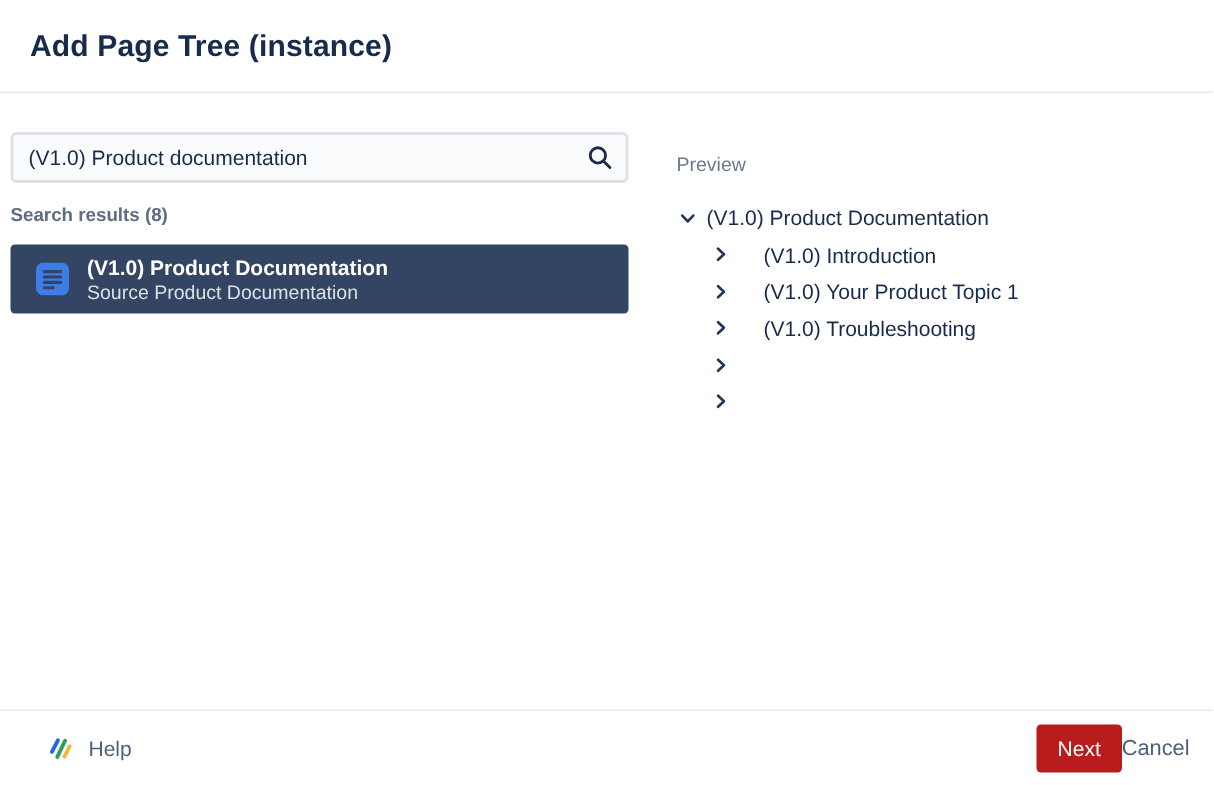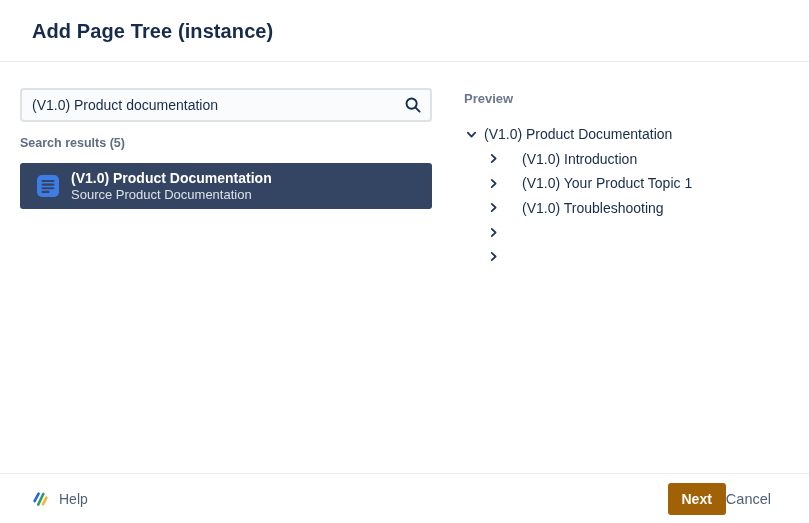--- a/index.html
+++ b/index.html
@@ -10,34 +10,34 @@
   }
   .dialog {
     position: relative;
     width: 809px;
     height: 523px;
     background: #ffffff;
     overflow: hidden;
   }
   
   .dialog-header {
-    padding: 19px 20px 18px 32px;
+    padding: 19px 20px 18px 20px;
     border-bottom: 1px solid #E9EAEC;
   }
   .dialog-title {
     font-size: 20px;
     font-weight: 700;
     color: #172B4D;
     line-height: 24px;
     letter-spacing: 0.1px;
   }
   
   .dialog-body {
     display: flex;
-    padding: 0 20px;
+    padding: 0 7px;
     align-items: flex-start;
   }
   .left-col { width: 412px; flex: none; }
   .right-col { flex: 1; margin-left: 32px; min-width: 0; }
 
   .search-box {
     margin-top: 26px;
     position: relative;
     width: 412px;
   }
@@ -90,23 +90,23 @@
     font-weight: 700;
     line-height: 17px;
   }
   .result-subtitle {
     color: #DCE1E9;
     font-size: 13px;
     line-height: 16px;
   }
   
   .preview-label {
-    margin-top: 29px;
+    margin-top: 40px;
     font-size: 13px;
-    font-weight: 700;
+    font-weight: 400;
     color: #6B778C;
   }
   .tree { margin-top: 16px; list-style: none; }
   .tree-row {
     display: flex;
     align-items: center;
     height: 24.5px;
     cursor: pointer;
   }
   .tree-row.child { padding-left: 22px; gap: 16px; }
@@ -127,37 +127,37 @@
     text-overflow: ellipsis;
   }
   
   .dialog-footer {
     position: absolute;
     left: 0; right: 0; bottom: 0;
     height: 50px;
     border-top: 1px solid #E9EAEC;
     display: flex;
     align-items: center;
-    padding: 0 38px 0 30px;
+    padding: 0 16px 0 30px;
     background: #ffffff;
   }
   .help-group { display: flex; align-items: center; cursor: pointer; }
   .help-logo { width: 20px; height: 20px; margin-right: 9px; }
   .help-label { font-size: 14px; color: #505F79; }
   .footer-spacer { flex: 1; }
   .btn-next {
     height: 32px;
     padding: 0 14px;
-    background: #a16207;
+    background: #b91c1c;
     color: #FFFFFF;
     border: none;
     border-radius: 3px;
     font-family: "Liberation Sans", "DejaVu Sans", sans-serif;
     font-size: 14px;
-    font-weight: 700;
+    font-weight: 400;
     cursor: pointer;
   }
   .btn-cancel {
     background: none;
     border: none;
     font-family: "Liberation Sans", "DejaVu Sans", sans-serif;
     font-size: 14.5px;
     color: #505F79;
     cursor: pointer;
   }
@@ -178,21 +178,21 @@
       <div class="search-box">
         <input class="search-input" type="text" value="(V1.0) Product documentation" style="">
         <span class="search-icon">
           <svg width="18" height="18" viewBox="0 0 18 18" fill="none">
             <circle cx="7.6" cy="7.6" r="5.1" stroke="#172B4D" stroke-width="1.9"></circle>
             <line x1="11.6" y1="11.6" x2="15.6" y2="15.6" stroke="#172B4D" stroke-width="1.9" stroke-linecap="round"></line>
           </svg>
         </span>
       </div>
 
-      <div class="results-label">Search results (5)</div>
+      <div class="results-label">Search results (8)</div>
 
       <div class="result-item">
         <span class="result-icon">
           <svg width="22" height="22" viewBox="0 0 22 22">
             <rect x="0" y="0" width="22" height="22" rx="5" fill="#3E7DE8"></rect>
             <rect x="4.5" y="5" width="13" height="2.1" rx="1" fill="#344563"></rect>
             <rect x="4.5" y="8.6" width="13" height="2.1" rx="1" fill="#344563"></rect>
             <rect x="4.5" y="12.2" width="13" height="2.1" rx="1" fill="#344563"></rect>
             <rect x="4.5" y="15.8" width="8" height="2.1" rx="1" fill="#344563"></rect>
           </svg>

